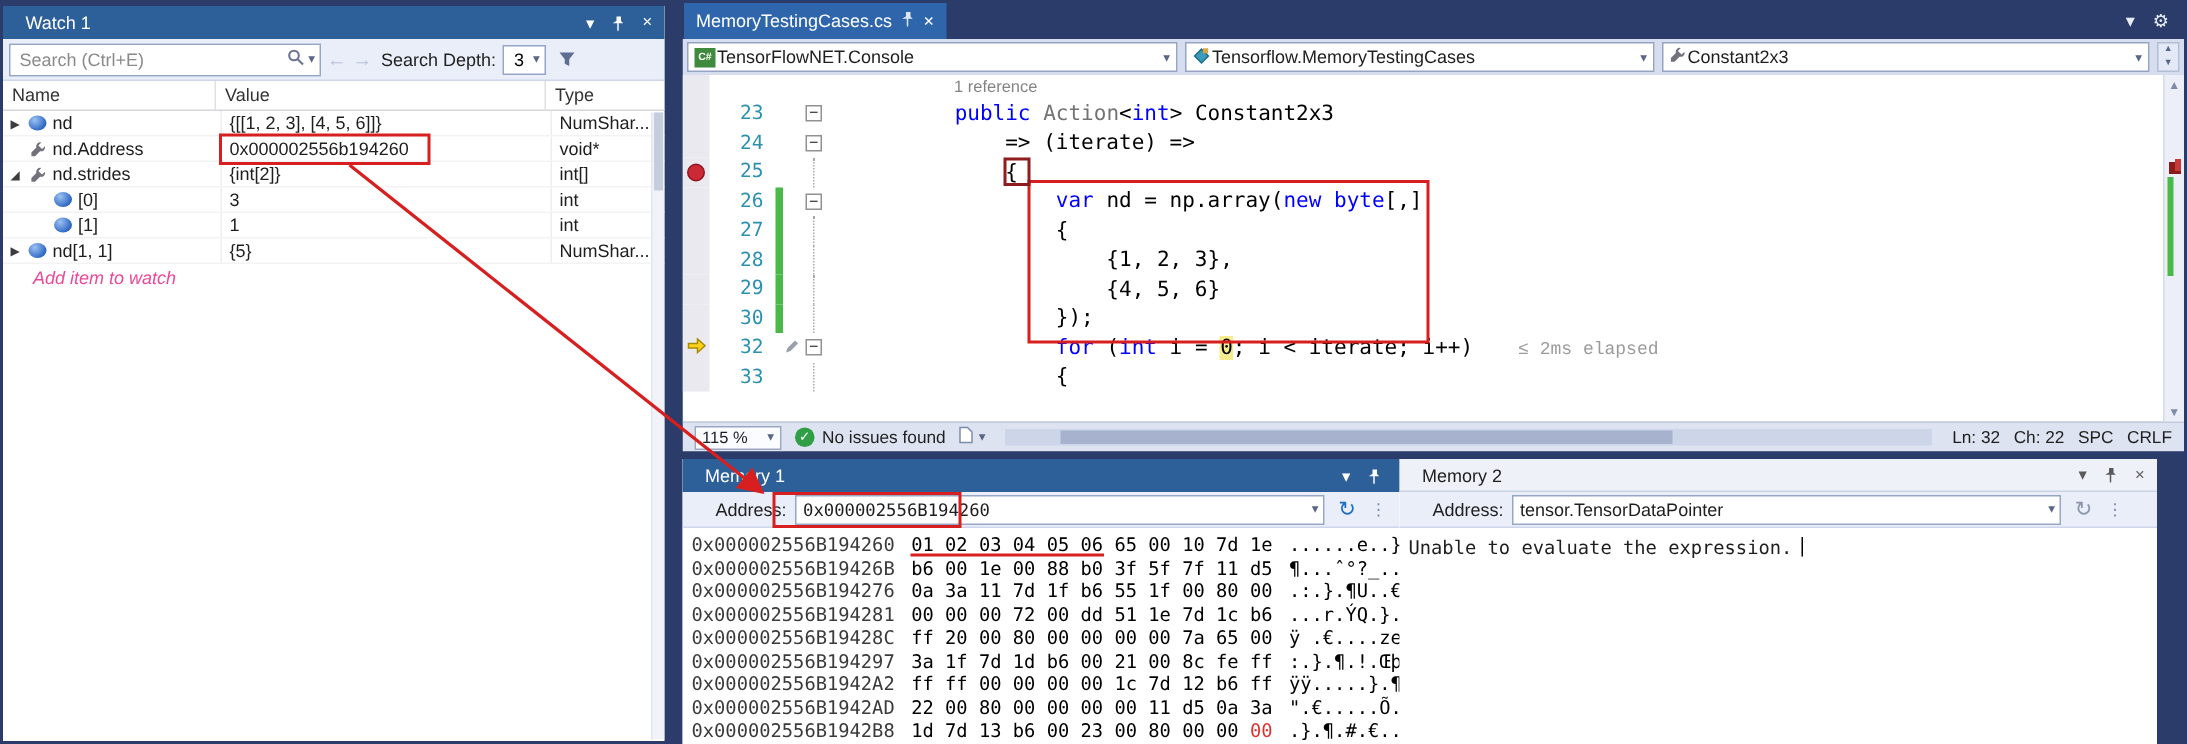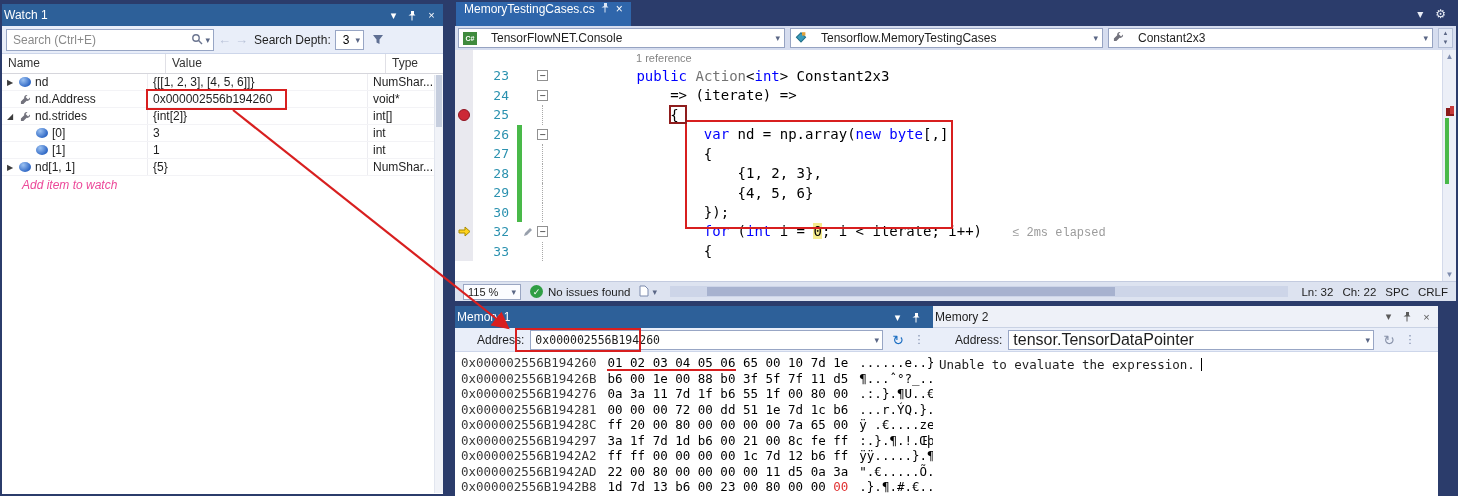--- a/index.html
+++ b/index.html
@@ -6,60 +6,60 @@
 html,body{width:1458px;height:496px;overflow:hidden}
 body{background:#2b3c6b;font-family:"Liberation Sans","DejaVu Sans",sans-serif}
 #root{position:relative;width:1458px;height:496px}
 .panel{position:absolute;background:#fff;display:flex;flex-direction:column;overflow:hidden}
 #watch{left:2px;top:4px;width:441px;height:490px}
 #editor{left:455px;top:2px;width:1001px;height:299px;background:transparent}
 #memory1{left:455px;top:306px;width:492px;height:190px}
 #memory2{left:933px;top:306px;width:505px;height:234px}
 
 
-.panel-title{height:22px;flex:0 0 22px;display:flex;align-items:center;padding:0 3px 0 2px;font-size:12px}
+.panel-title{height:22px;flex:0 0 22px;display:flex;align-items:center;padding:0 3px 0 15px;font-size:12px}
 .panel-title.blue{background:#2d6099;color:#fff}
 .panel-title.light{background:#eef1f8;color:#1e1e1e;border-bottom:1px solid #c9d2e4}
 .pt-text{flex:1;white-space:nowrap}
 .pt-icons{display:flex;align-items:center;gap:2px}
 .ticon{width:17px;height:16px;display:flex;align-items:center;justify-content:center;font-size:11px;color:currentColor}
 
 
 .w-toolbar{height:28px;flex:0 0 28px;background:#e9eef9;display:flex;align-items:center;padding:0 4px;gap:4px;border-bottom:1px solid #cdd6ea}
 .search-box{width:208px;height:22px;background:#fff;border:1px solid #98a6c5;display:flex;align-items:center;padding:0 3px 0 6px;gap:2px}
 .search-box input{flex:1;min-width:0;border:none;outline:none;font-size:12px;color:#333;font-family:inherit;background:transparent}
 .search-box input::placeholder{color:#8a8a8a}
 .nav-arrow{color:#b9c3d9;font-size:13px;width:13px;text-align:center}
 .depth-label{font-size:12px;color:#1e1e1e;margin-left:2px;white-space:nowrap}
 .mini-combo{height:20px;background:#fff;border:1px solid #98a6c5;display:flex;align-items:center;font-size:12px;padding:0 3px 0 7px;gap:6px}
 .combo-arrow{color:#5a6685;font-size:9px}
 .tool-btn{width:20px;height:20px;display:flex;align-items:center;justify-content:center}
 
 
 .w-header{height:20px;flex:0 0 20px;display:flex;border-bottom:1px solid #d6d6dc;background:#fff}
 .hcell{font-size:12px;color:#333;padding:2px 0 0 6px;border-right:1px solid #e0e0e6;white-space:nowrap}
-.hc-name{width:164px}.hc-value{width:220px}.hc-type{flex:1;border-right:none}
+.hc-name{width:142px}.hc-value{width:220px}.hc-type{flex:1;border-right:none}
 .w-row{height:17px;flex:0 0 17px;display:flex;font-size:12px;color:#1e1e1e;border-bottom:1px solid #f3f3f6}
 .w-cell{border-right:1px solid #ededf1;display:flex;align-items:center;overflow:hidden;white-space:nowrap}
 .w-name-cell{width:146px;gap:4px}
 .w-value-cell{width:220px;padding-left:5px}
 .w-type-cell{flex:1;padding-left:5px;border-right:none;color:#1e1e1e}
 .w-exp{width:10px;flex:0 0 10px;font-size:8px;color:#3c3c3c;text-align:center}
 .w-ico{width:12px;height:12px;flex:0 0 12px;display:flex;align-items:center;justify-content:center}
 .ball{border-radius:50%;background:radial-gradient(circle at 35% 30%,#9cc2f2,#2d66c4 72%);width:10px;height:10px}
 .add-row{height:17px;display:flex;align-items:center;padding-left:20px;font-size:12px;font-style:italic;color:#ec4899}
 .wscroll{position:absolute;right:0;top:71px;bottom:1px;width:9px;background:#f1f3f8;border-left:1px solid #e2e6ef}
 .wscroll .thumb{position:absolute;top:0;left:1px;right:1px;height:52px;background:#c6cede}
 
 
 .tabstrip{height:24px;flex:0 0 24px;display:flex;align-items:stretch;color:#fff}
-.tab{background:#2f66ab;display:flex;gap:6px;padding:0 8px;font-size:12px;margin-left:1px}
+.tab{background:#2f66ab;display:flex;align-items:center;gap:6px;padding:0 8px;font-size:12px;margin-left:1px}
 .tabstrip-right{margin-left:auto;display:flex;align-items:center;gap:12px;padding-right:10px;color:#e8ecf5;font-size:12px}
 .navbar{height:24px;flex:0 0 24px;background:#d6ddef;display:flex;align-items:center;padding:2px 3px;gap:5px}
-.nav-combo{height:20px;background:#fff;border:1px solid #96a3c2;display:flex;align-items:center;gap:14px;padding:0 4px;font-size:12px;color:#1e1e1e;overflow:hidden;white-space:nowrap}
+.nav-combo{height:20px;background:#fff;border:1px solid #96a3c2;display:flex;align-items:center;gap:1px;padding:0 4px;font-size:12px;color:#1e1e1e;overflow:hidden;white-space:nowrap}
 .nav-combo .combo-arrow{margin-left:auto}
 .nc1{flex:0 0 327px}.nc2{flex:0 0 313px}.nc3{flex:1}
 .nav-updown{width:15px;height:20px;background:#e3e9f6;border:1px solid #b3bed6;display:grid;place-items:center;font-size:6px;line-height:5px;color:#5a6685}
 .proj-ico{width:14px;height:13px;background:#3f8a3d;color:#fff;font-size:7px;font-weight:bold;display:flex;align-items:center;justify-content:center;flex:0 0 14px}
 .code-wrap{flex:1;position:relative;background:#fff;overflow:hidden}
 #code-lines{position:absolute;top:0;left:0;right:14px;bottom:0}
 .code-line{display:flex;height:19.5px;align-items:center}
 .code-line.lens{height:16px}
 .c-ind{width:18px;flex:0 0 18px;height:100%;background:#e9e9ef;display:flex;align-items:center;justify-content:center}
 .c-num{width:44px;flex:0 0 44px;text-align:right;padding-right:8px;font-family:"DejaVu Sans Mono",monospace;font-size:13px;color:#2b91af}
@@ -85,21 +85,21 @@
 .check-circle{width:13px;height:13px;border-radius:50%;background:#2f9e44;color:#fff;font-size:9px;display:flex;align-items:center;justify-content:center}
 .doc-btn{display:flex;align-items:center;gap:3px;color:#5a6685}
 .hscroll{flex:1;height:11px;background:#cdd5e8;margin:0 4px;position:relative}
 .hscroll .thumb{position:absolute;left:6%;width:66%;top:1px;bottom:1px;background:#a7b2cf}
 .status-item{white-space:nowrap}
 
 
 .mem-toolbar{height:24px;flex:0 0 24px;background:#e9eef9;display:flex;align-items:center;padding:0 22px;gap:6px;border-bottom:1px solid #cdd6ea;font-size:12px;color:#1e1e1e}
 .addr-combo{flex:1;height:20px;background:#fff;border:1px solid #98a6c5;display:flex;align-items:center;padding:0 3px 0 4px;gap:3px}
 .addr-combo input{flex:1;min-width:0;border:none;outline:none;font-size:11.5px;font-family:"DejaVu Sans Mono",monospace;color:#1e1e1e;background:transparent}
-#memory2 .addr-combo input{font-family:"Liberation Sans","DejaVu Sans",sans-serif;font-size:16px}
+#memory2 .addr-combo input{font-family:"Liberation Sans","DejaVu Sans",sans-serif;font-size:12px}
 .refresh{width:18px;text-align:center;font-size:14px;color:#1b6ec2}
 #memory2 .refresh{color:#8a94ab}
 .overflow-dots{width:12px;text-align:center;font-size:11px;color:#7c8aa8}
 .mem-body{flex:1;position:relative;background:#fff;overflow:hidden;padding:3px 0 0 6px}
 .m-row{font-family:"DejaVu Sans Mono",monospace;font-size:12.5px;line-height:15.5px;white-space:pre;display:flex;color:#000}
 .m-addr{color:#3a3a3a}
 .m-bytes{margin-left:11px}
 .m-ascii{margin-left:11px}
 .m-red{color:#e03131}
 .mscroll{position:absolute;right:0;top:46px;bottom:0;width:8px;background:#f1f3f8;border-left:1px solid #e2e6ef}

